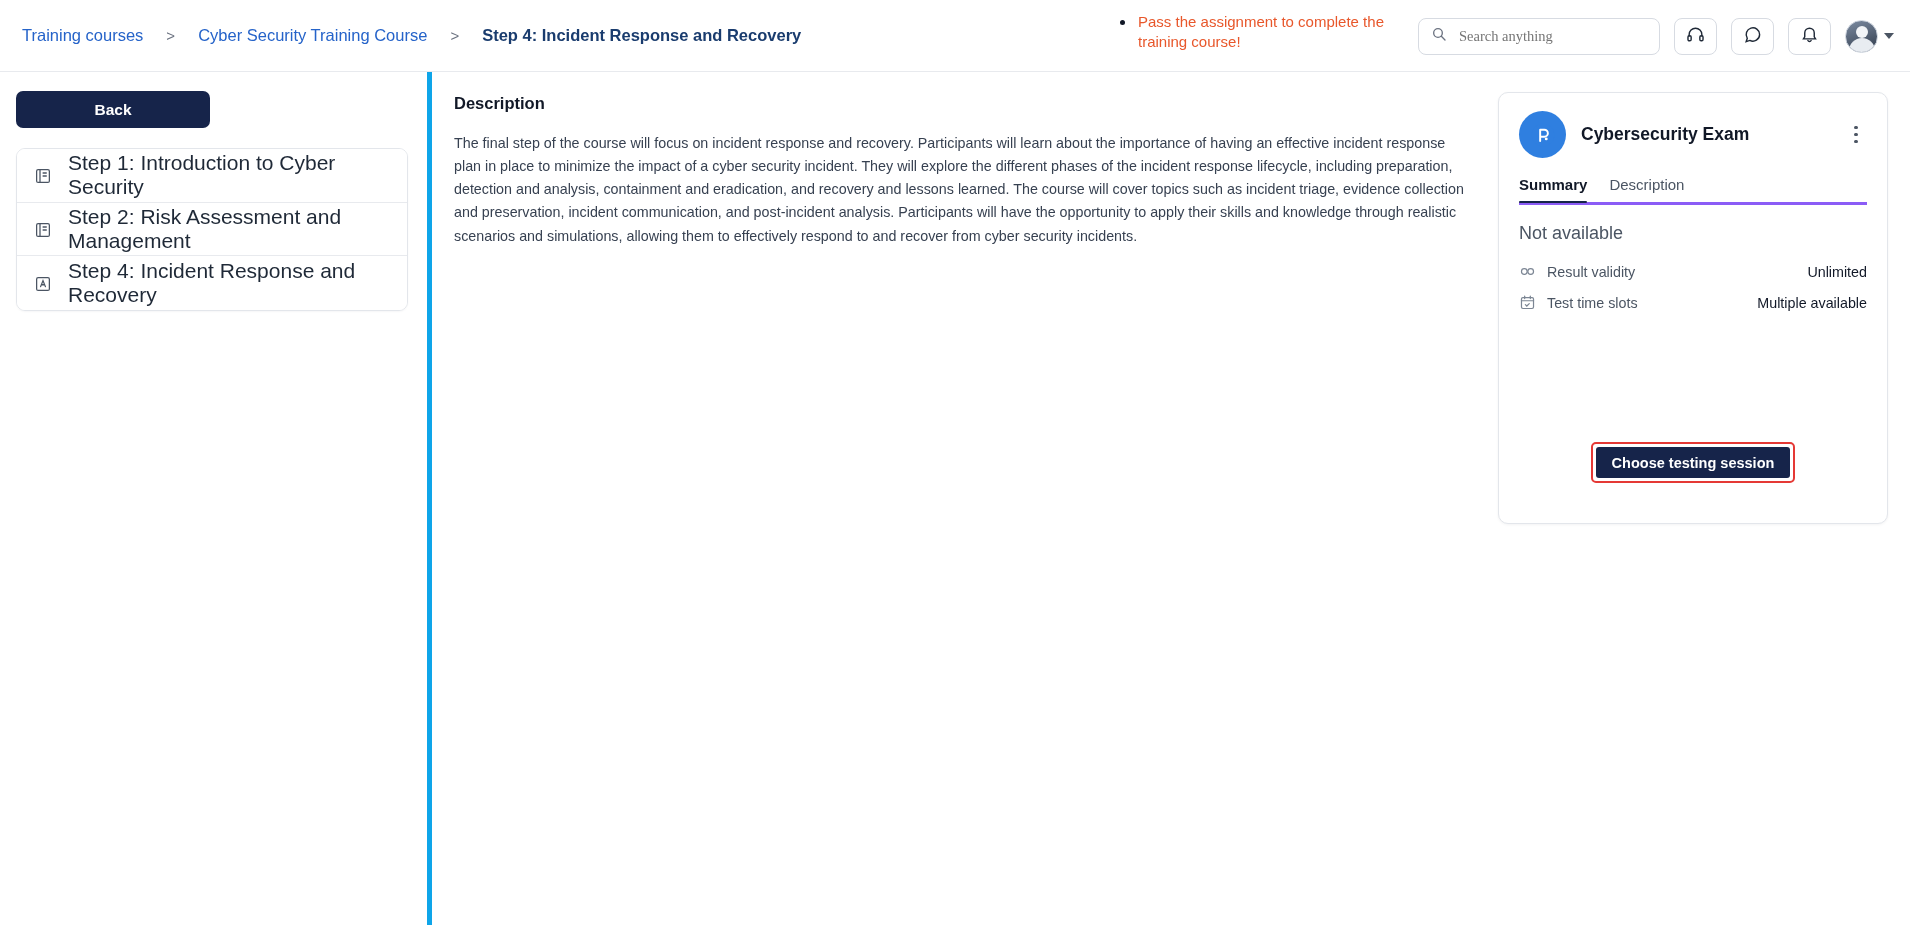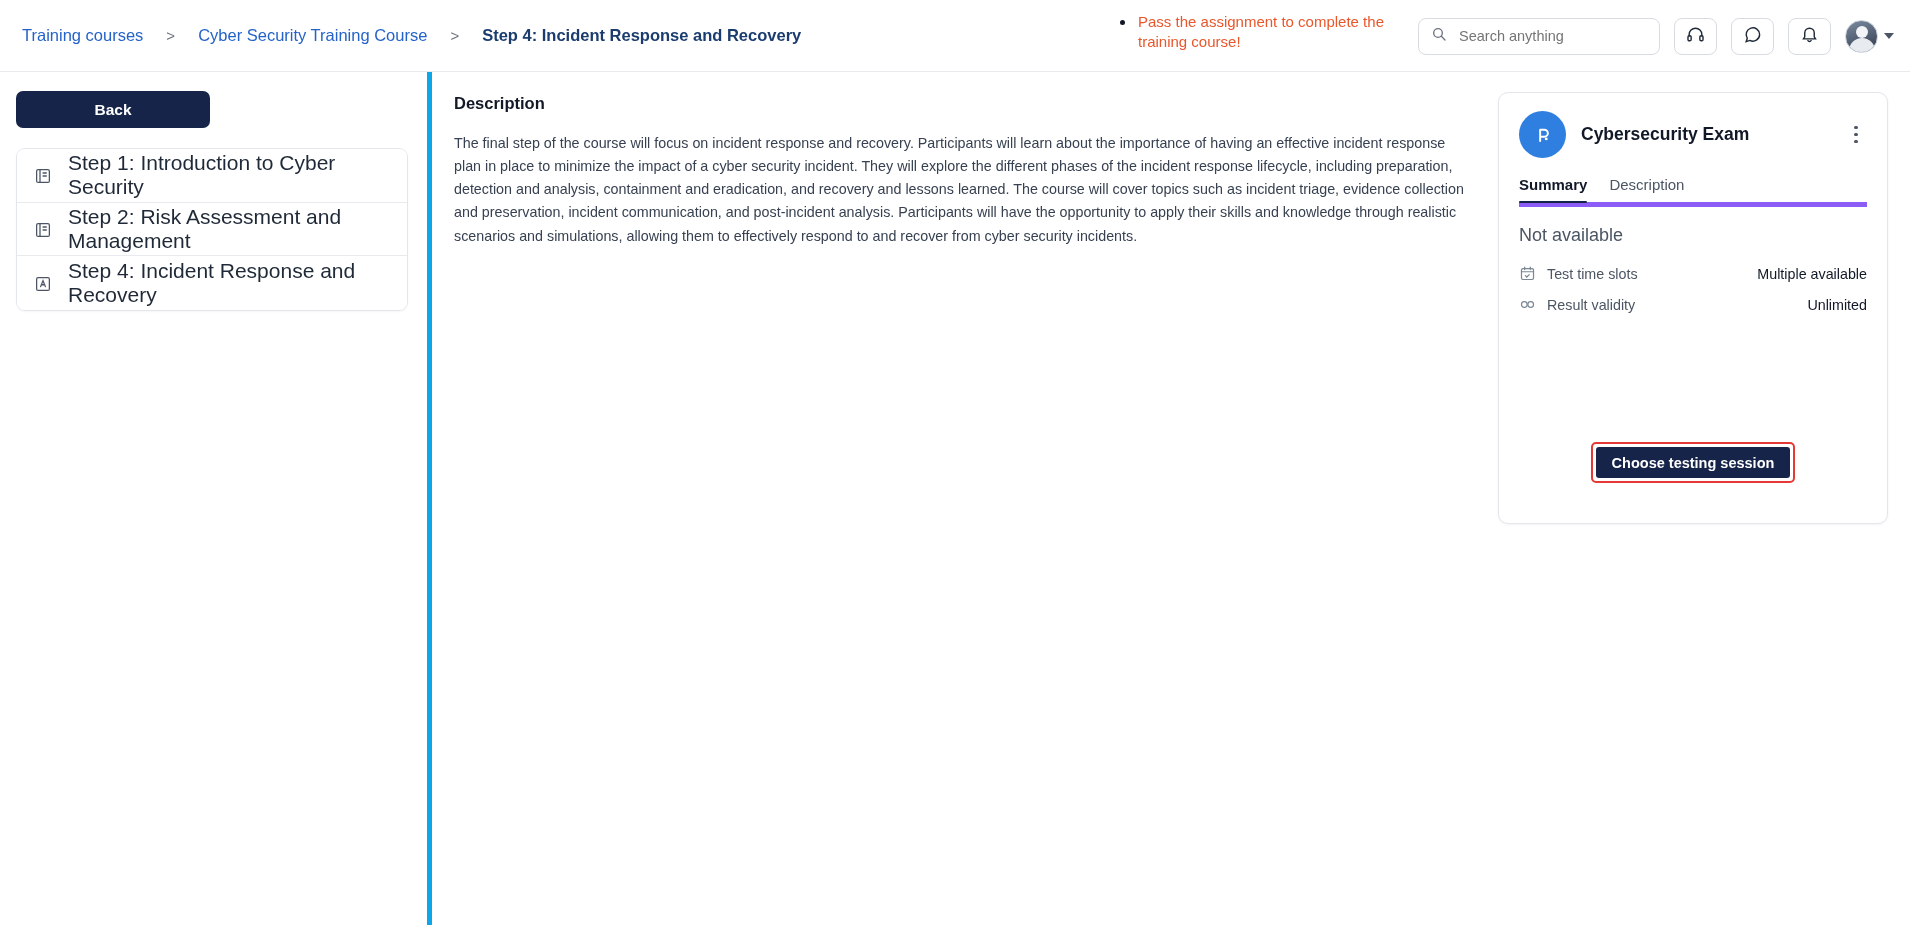--- a/index.html
+++ b/index.html
@@ -67,21 +67,21 @@
     display: flex;
     align-items: center;
     padding: 0 12px;
     gap: 10px;
     background: #fff;
   }
   .search-box input {
     border: none; outline: none;
     font-size: 14.5px;
     color: #6b7280;
-    font-family: Liberation Sans, sans-serif;
+    font-family: Liberation Serif, serif;
     width: 100%;
     background: transparent;
   }
   .icon-btn {
     width: 43px; height: 37px;
     border: 1px solid #d7dbe2;
     border-radius: 8px;
     background: #fff;
     display: flex; align-items: center; justify-content: center;
     cursor: pointer;
@@ -228,21 +228,21 @@
     gap: 3.5px; cursor: pointer;
   }
   .kebab span {
     width: 3.4px; height: 3.4px; border-radius: 50%;
     background: #4b5563; display: block;
   }
   .tabs {
     margin-top: 18px;
     display: flex;
     gap: 22px;
-    border-bottom: 5px solid #8b5cf6;
+    border-bottom: 3px solid #8b5cf6;
   }
   .tab {
     font-size: 15px;
     padding-bottom: 9px;
     color: #4b5563;
     cursor: pointer;
     position: relative;
   }
   .tab.active {
     color: #111827;
@@ -444,43 +444,43 @@
         <div class="tab active">Summary</div>
         <div class="tab">Description</div>
       </div>
 
       <div class="not-available">Not available</div>
 
       <div class="meta-list">
 
         <div class="meta-row">
           <span class="meta-ico">
+            <svg width="17" height="17" viewBox="0 0 24 24" fill="none" stroke="#7c8694" stroke-width="1.7">
+              <circle cx="7.5" cy="12" r="4"></circle>
+              <circle cx="16.5" cy="12" r="4"></circle>
+            </svg>
+          </span>
+          <span class="meta-label">Result validity</span>
+          <span class="meta-val">Unlimited</span>
+        </div>
+
+        <div class="meta-row">
+          <span class="meta-ico">
             <svg width="17" height="17" viewBox="0 0 24 24" fill="none" stroke="#7c8694" stroke-width="1.7" stroke-linecap="round">
               <rect x="3.5" y="5" width="17" height="15.5" rx="2"></rect>
               <line x1="3.5" y1="9.5" x2="20.5" y2="9.5"></line>
               <line x1="8" y1="3" x2="8" y2="6.5"></line>
               <line x1="16" y1="3" x2="16" y2="6.5"></line>
               <path d="M9 15l2 2 3.5-3.5"></path>
             </svg>
           </span>
           <span class="meta-label">Test time slots</span>
           <span class="meta-val">Multiple available</span>
         </div>
 
-        <div class="meta-row">
-          <span class="meta-ico">
-            <svg width="17" height="17" viewBox="0 0 24 24" fill="none" stroke="#7c8694" stroke-width="1.7">
-              <circle cx="7.5" cy="12" r="4"></circle>
-              <circle cx="16.5" cy="12" r="4"></circle>
-            </svg>
-          </span>
-          <span class="meta-label">Result validity</span>
-          <span class="meta-val">Unlimited</span>
-        </div>
-
 
       </div>
 
       <div class="card-cta-wrap">
         <span class="cta-outline">
           <button class="cta-btn">Choose testing session</button>
         </span>
       </div>
 
     </div>

